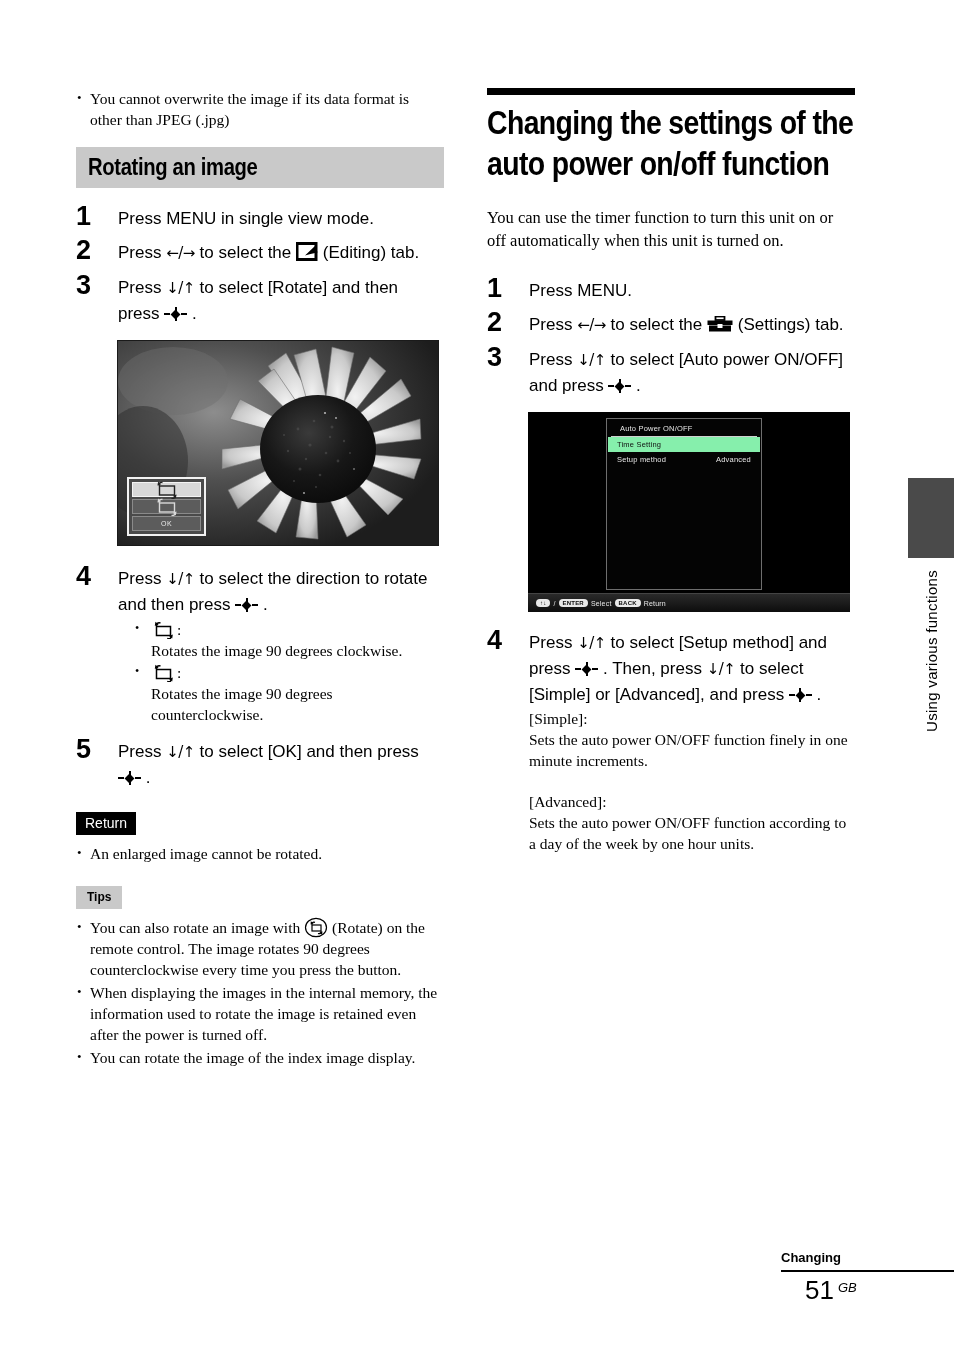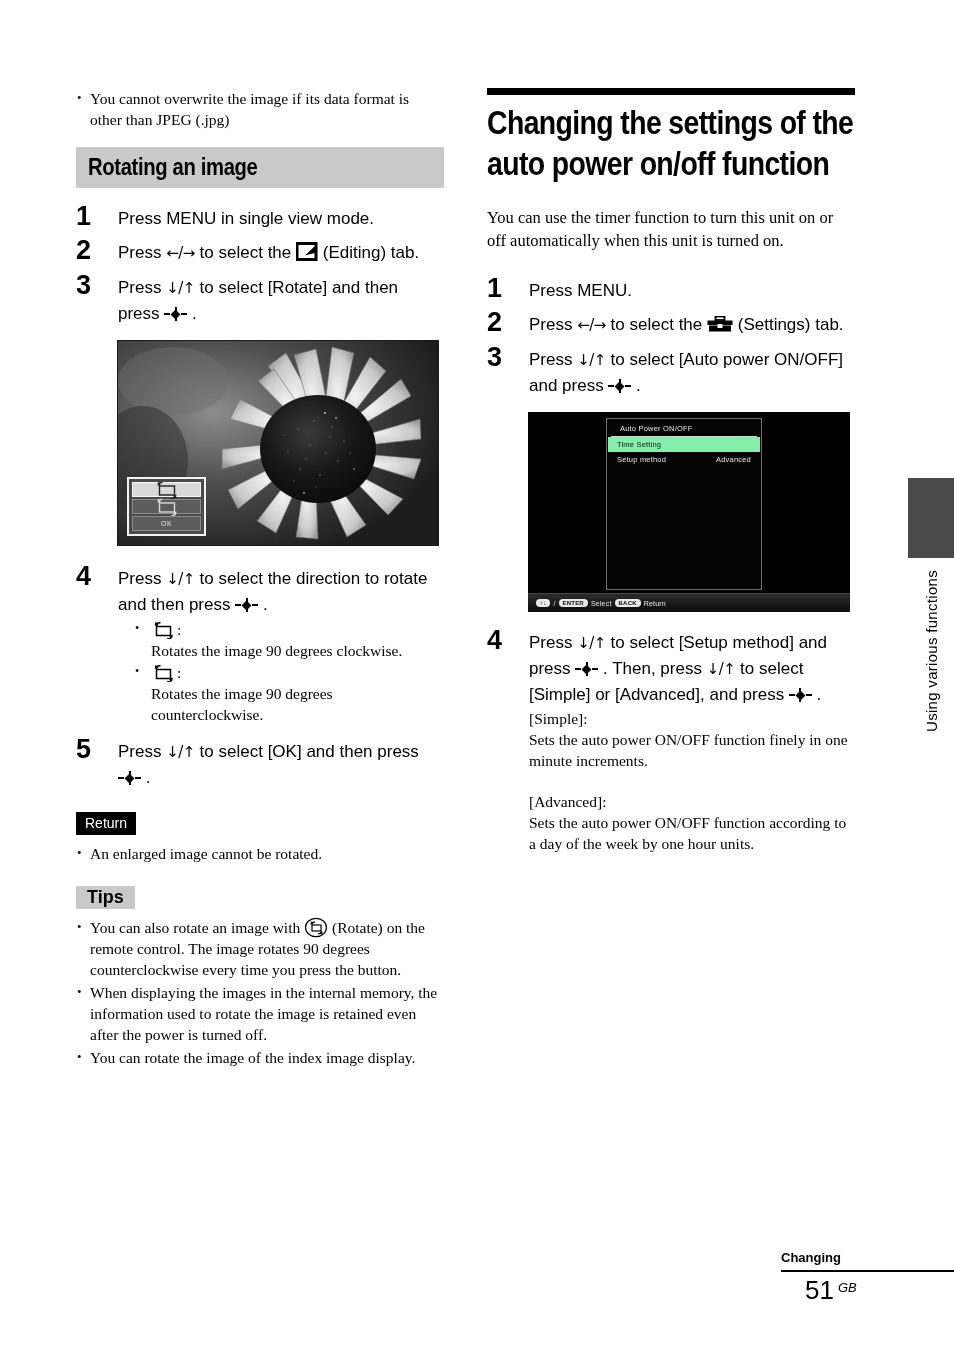--- a/index.html
+++ b/index.html
@@ -323,21 +323,21 @@
     line-height: 18px;
     padding: 2px 9px 3px 9px;
     margin-bottom: 8px;
   }
   .badge-tips {
     display: inline-block;
     background: #c9c9c9;
     color: #000000;
     font-family: "Liberation Sans", sans-serif;
     font-weight: bold;
-    font-size: 18px;
+    font-size: 12px;
     line-height: 18px;
     padding: 2px 11px 3px 11px;
     margin-bottom: 8px;
   }
   .notes-block { margin-top: 22px; }
   .tips-block  { margin-top: 22px; }
 
   
   .side-tab {
     position: absolute;

